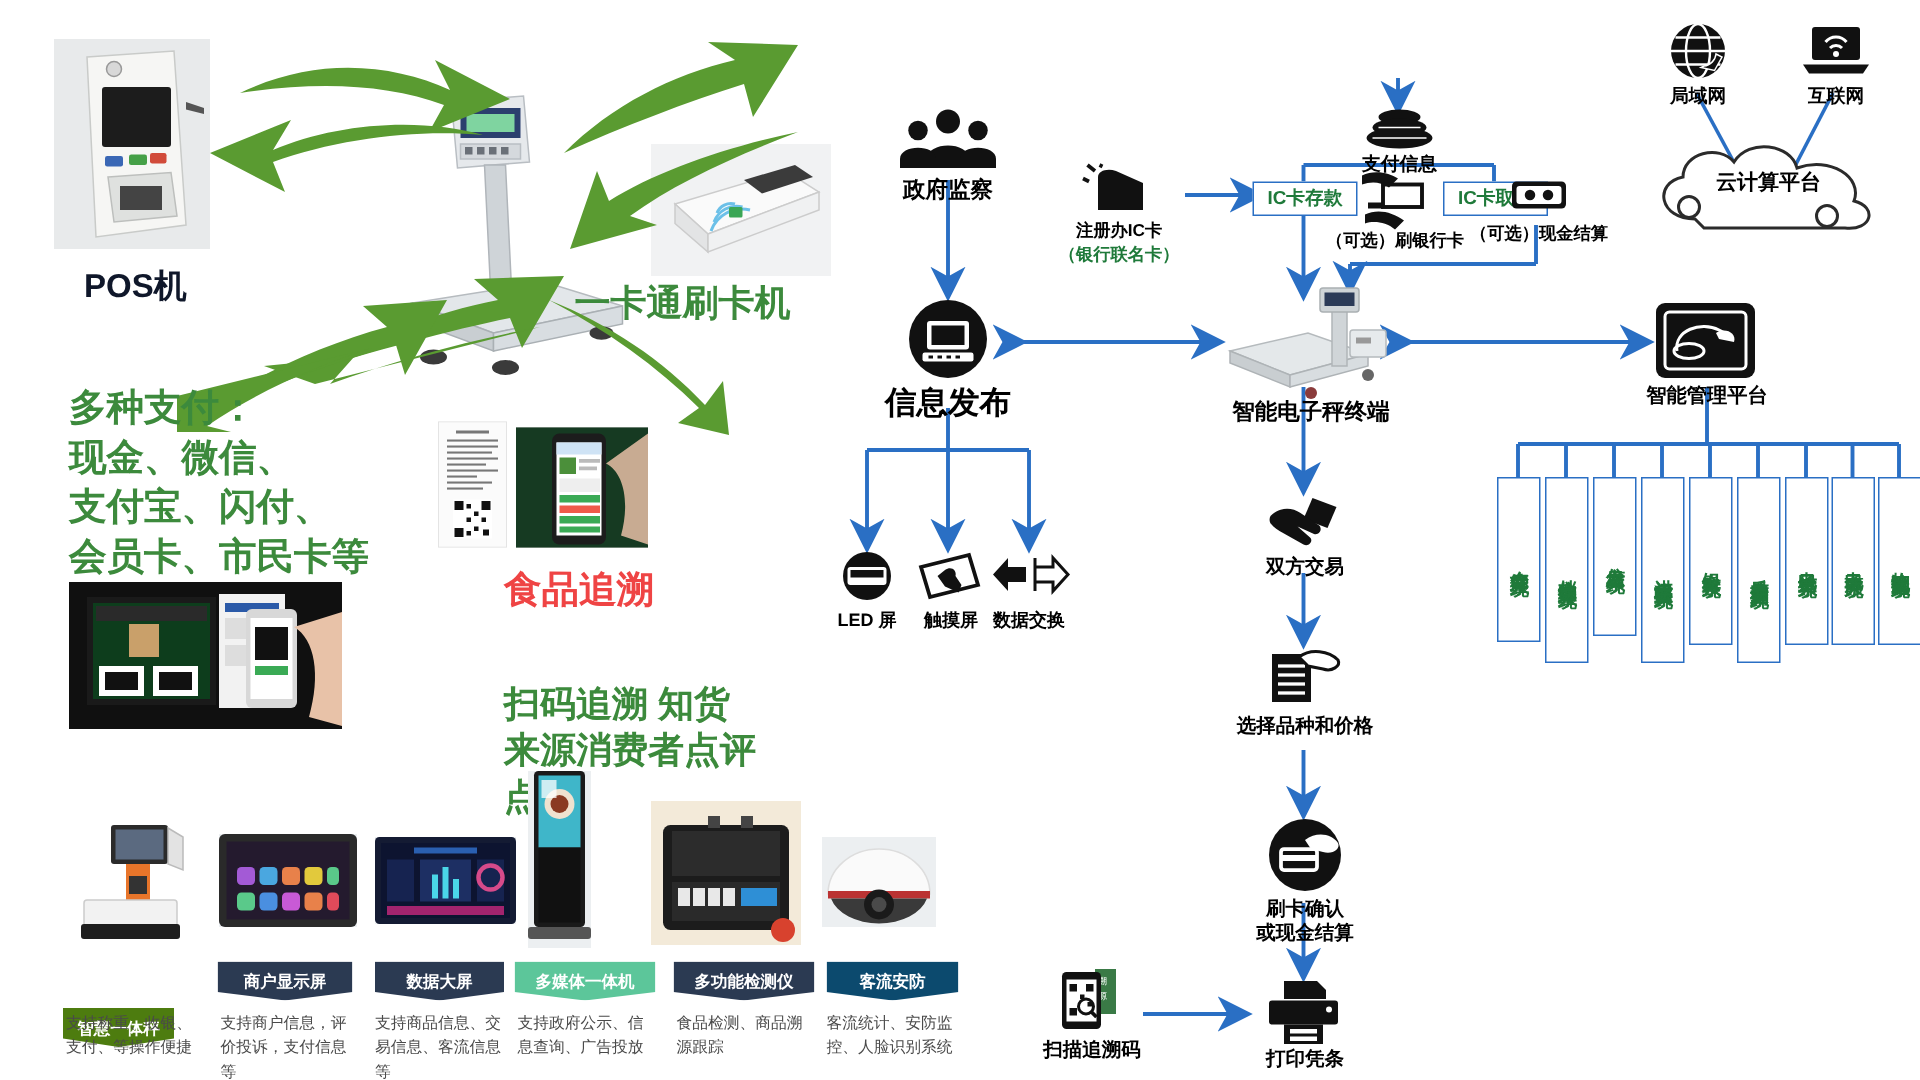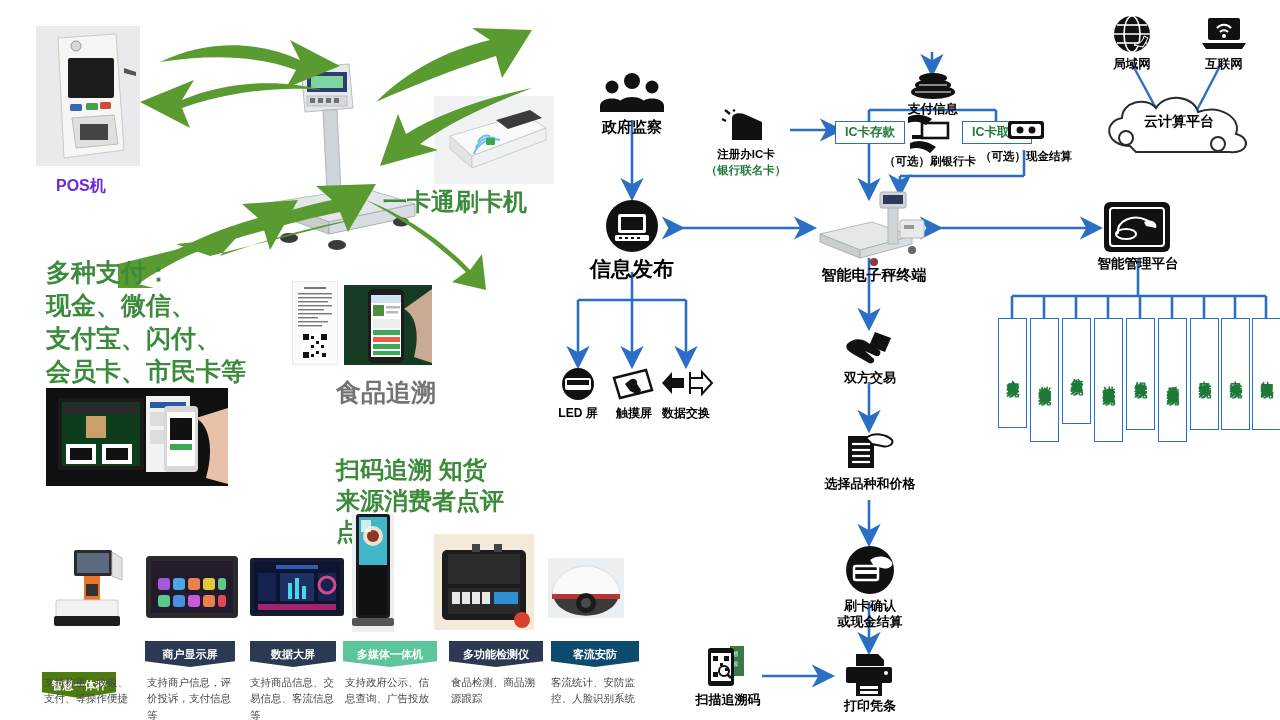--- a/index.html
+++ b/index.html
@@ -3,23 +3,23 @@
 <meta charset="utf-8">
 <style>
   html,body{margin:0;padding:0;background:#fff;}
   body{width:1280px;height:720px;position:relative;overflow:hidden;
        font-family:"Liberation Sans","DejaVu Sans",sans-serif;}
   .abs{position:absolute;}
   
   .photo{position:absolute;background:#eceff1;overflow:hidden;}
   
   .green-big{color:#3c8a3c;font-size:25px;line-height:1.32;font-weight:bold;white-space:pre-line;}
-  .red-big{color:#737373;font-size:25px;font-weight:bold;}
+  .red-big{color:#ef4444;font-size:25px;font-weight:bold;}
   .green-mid{color:#3c8a3c;font-size:24px;line-height:1.3;font-weight:bold;white-space:pre-line;}
-  .poslabel{color:#6d28d9;font-size:16px;font-weight:bold;}
+  .poslabel{color:#0f172a;font-size:22px;font-weight:bold;}
   
   .card-tag{position:absolute;color:#fff;font-size:11px;font-weight:bold;text-align:center;
             display:flex;align-items:center;justify-content:center;
             clip-path:polygon(0 0,100% 0,100% 78%,50% 100%,0 78%);}
   .card-desc{position:absolute;color:#4a4a4a;font-size:10.5px;line-height:1.55;white-space:pre-line;}
   
   .flow-t{position:absolute;color:#000000;font-weight:bold;text-align:center;line-height:1.2;white-space:pre-line;}
   .flow-b{position:absolute;color:#1a5fb4;font-weight:bold;text-align:center;line-height:1.2;white-space:pre-line;}
   
   .vbox{position:absolute;border:1.4px solid #2a6fc4;background:#fff;

